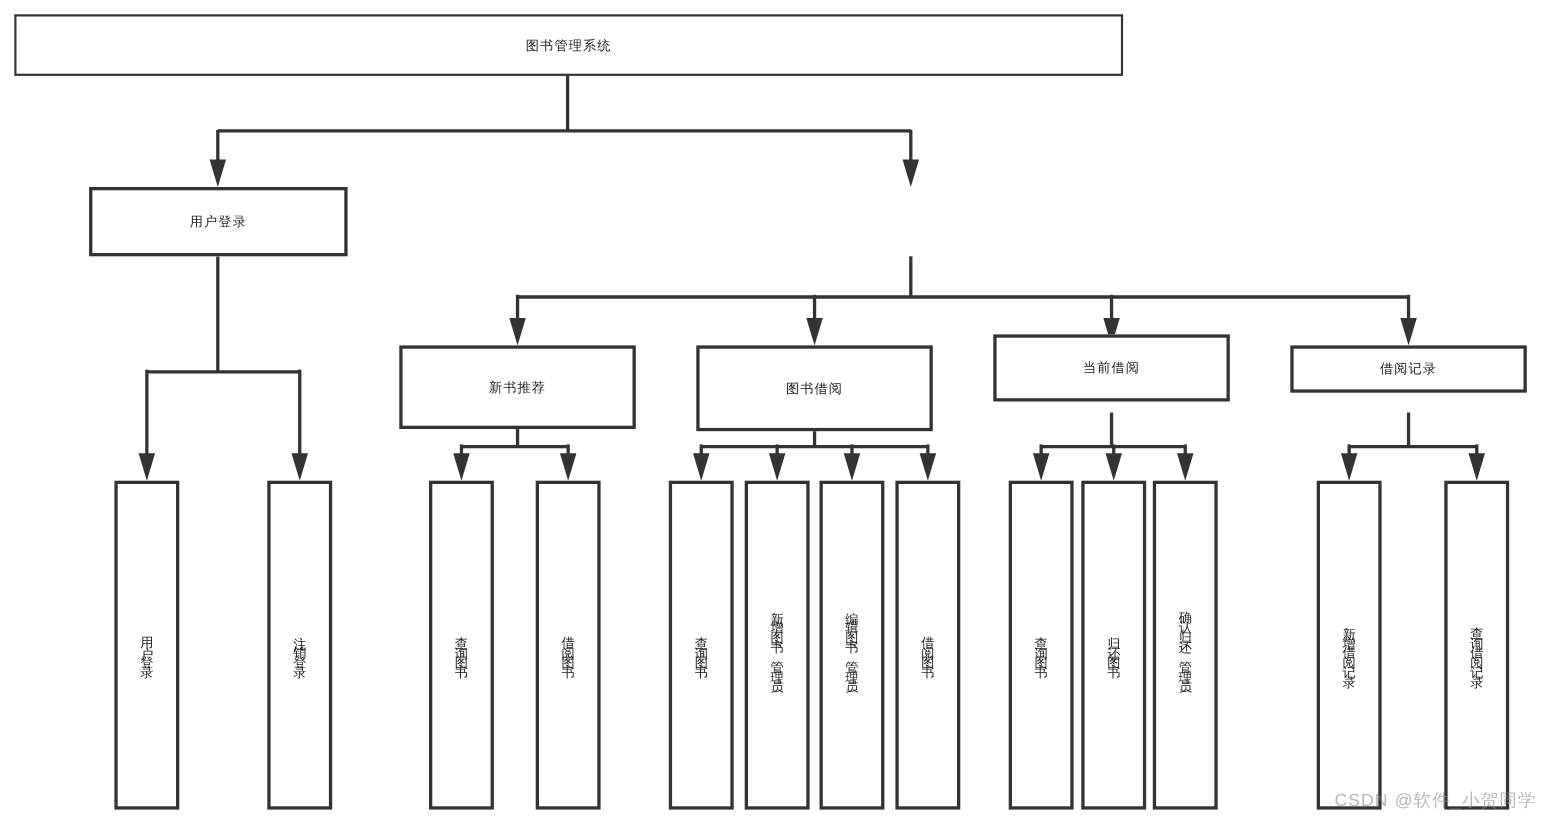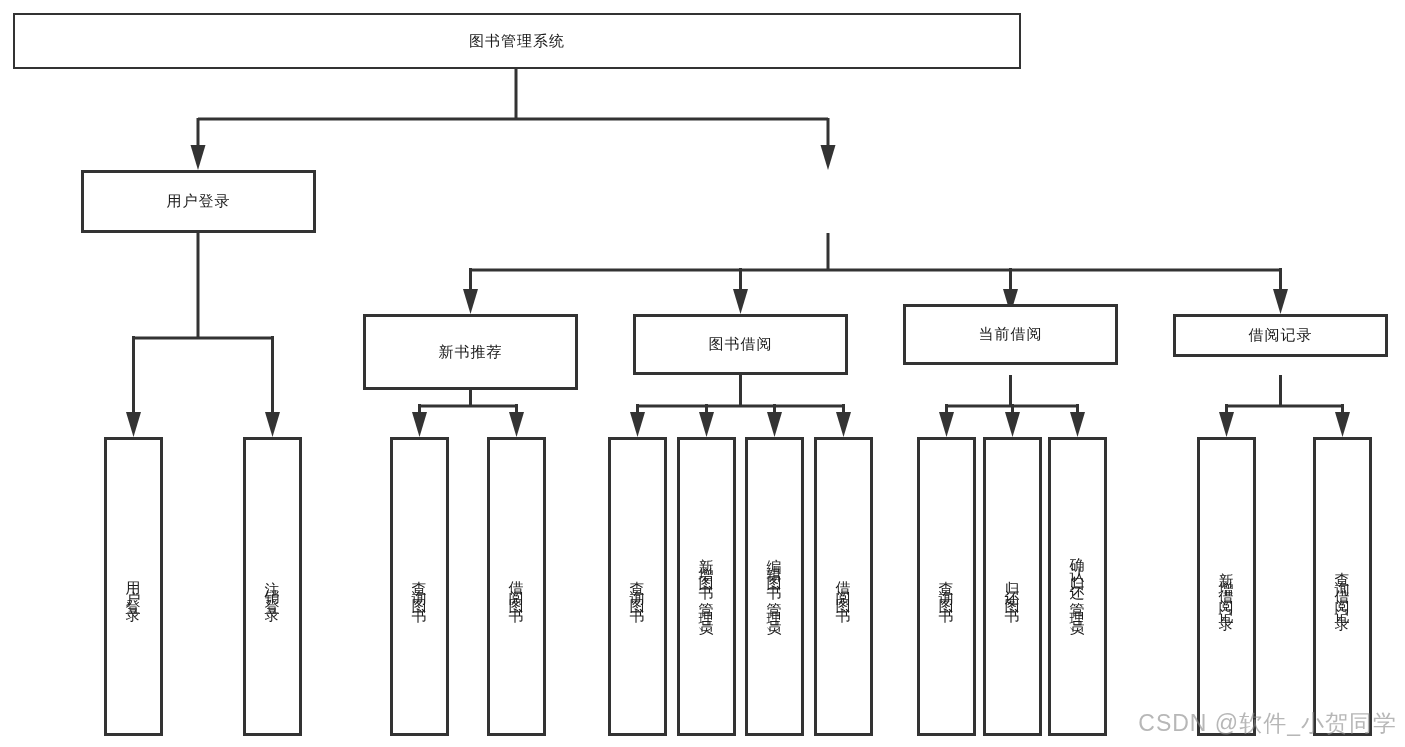--- a/index.html
+++ b/index.html
@@ -18,58 +18,58 @@
   .connectors{position:absolute;left:0;top:0;width:1405px;height:747px;}
   .box{
     position:absolute;
     box-sizing:border-box;
     border:3px solid var(--line);
     background:#fff;
     display:flex;
     align-items:center;
     justify-content:center;
     color:var(--text);
-    font-size:15px;
+    font-size:12px;
     letter-spacing:1px;
     text-align:center;
   }
   .vbox .vtext{
     writing-mode:vertical-rl;
     text-orientation:mixed;
     letter-spacing:9px;
     line-height:1;
     white-space:nowrap;
   }
   
   [data-name="node-root-library-system"]{left:13px;top:13px;width:1008px;height:56px;border-width:2px;}
   [data-name="node-user-login"]       {left:81px; top:170px;width:235px;height:63px;}
   [data-name="node-book-management"]  {left:711px;top:170px;width:235px;height:63px;}
   [data-name="node-new-book-recommend"]{left:363px;top:314px;width:215px;height:76px;}
-  [data-name="node-book-borrowing"]    {left:633px;top:314px;width:215px;height:61px;align-items:center;}
+  [data-name="node-book-borrowing"]    {left:633px;top:314px;width:215px;height:78px;align-items:center;}
   [data-name="node-current-borrowing"] {left:903px;top:304px;width:215px;height:61px;font-family:Liberation Serif, serif;}
   [data-name="node-borrowing-records"] {left:1173px;top:314px;width:215px;height:43px;}
   
   .vbox{top:437px;width:59px;height:299px;}
   [data-name="leaf-user-login"]          {left:104px;}
   [data-name="leaf-logout"]              {left:243px;}
   [data-name="leaf-query-books-recommend"]{left:390px;}
   [data-name="leaf-borrow-books-recommend"]{left:487px;}
   [data-name="leaf-query-books-borrowing"]{left:608px;}
   [data-name="leaf-add-book-admin"]      {left:677px;}
   [data-name="leaf-edit-book-admin"]     {left:745px;}
   [data-name="leaf-borrow-books-borrowing"]{left:814px;}
   [data-name="leaf-query-books-current"] {left:917px;}
   [data-name="leaf-return-books"]        {left:983px;}
   [data-name="leaf-confirm-return-admin"]{left:1048px;}
   [data-name="leaf-add-borrow-record"]   {left:1197px;}
   [data-name="leaf-query-borrow-record"] {left:1313px;}
   .watermark{
     position:absolute;
     right:8px;bottom:8px;
-    font-size:23px;
+    font-size:16px;
     color:rgba(138,138,138,0.62);
     letter-spacing:1px;
     pointer-events:none;
   }
 </style>
 </head>
 <body>
 
 <div class="canvas" data-name="diagram-canvas">
 

